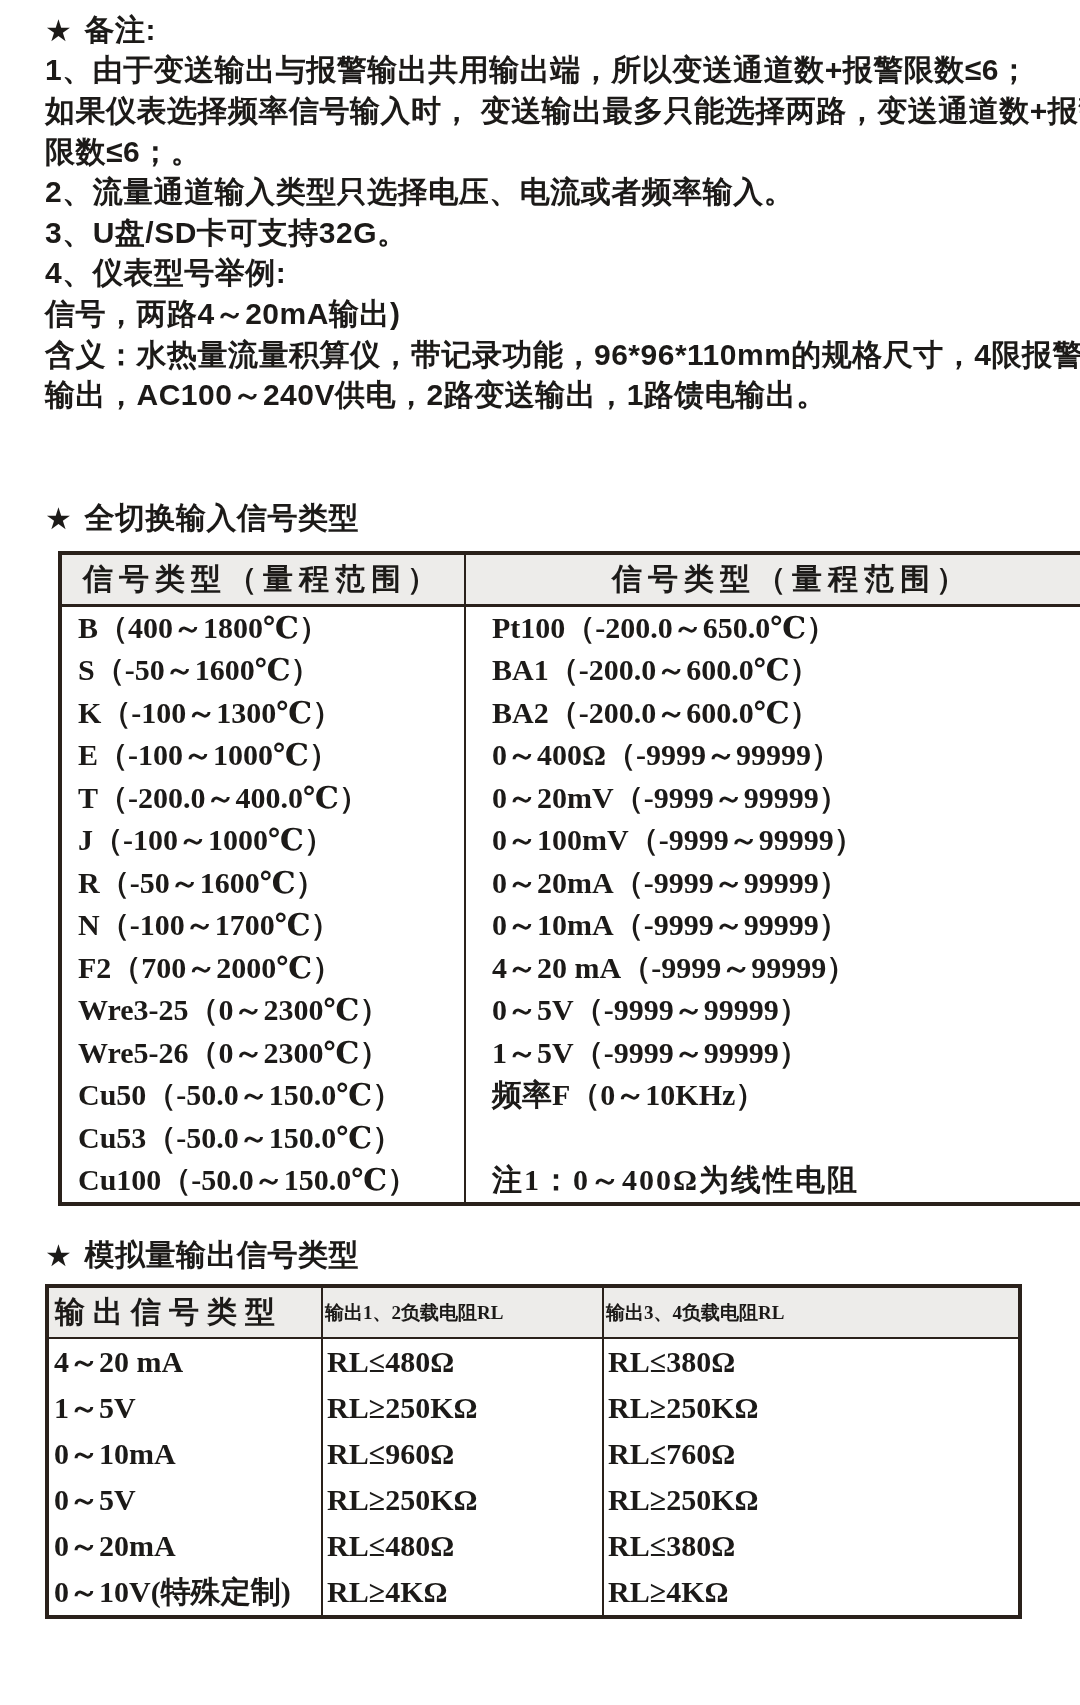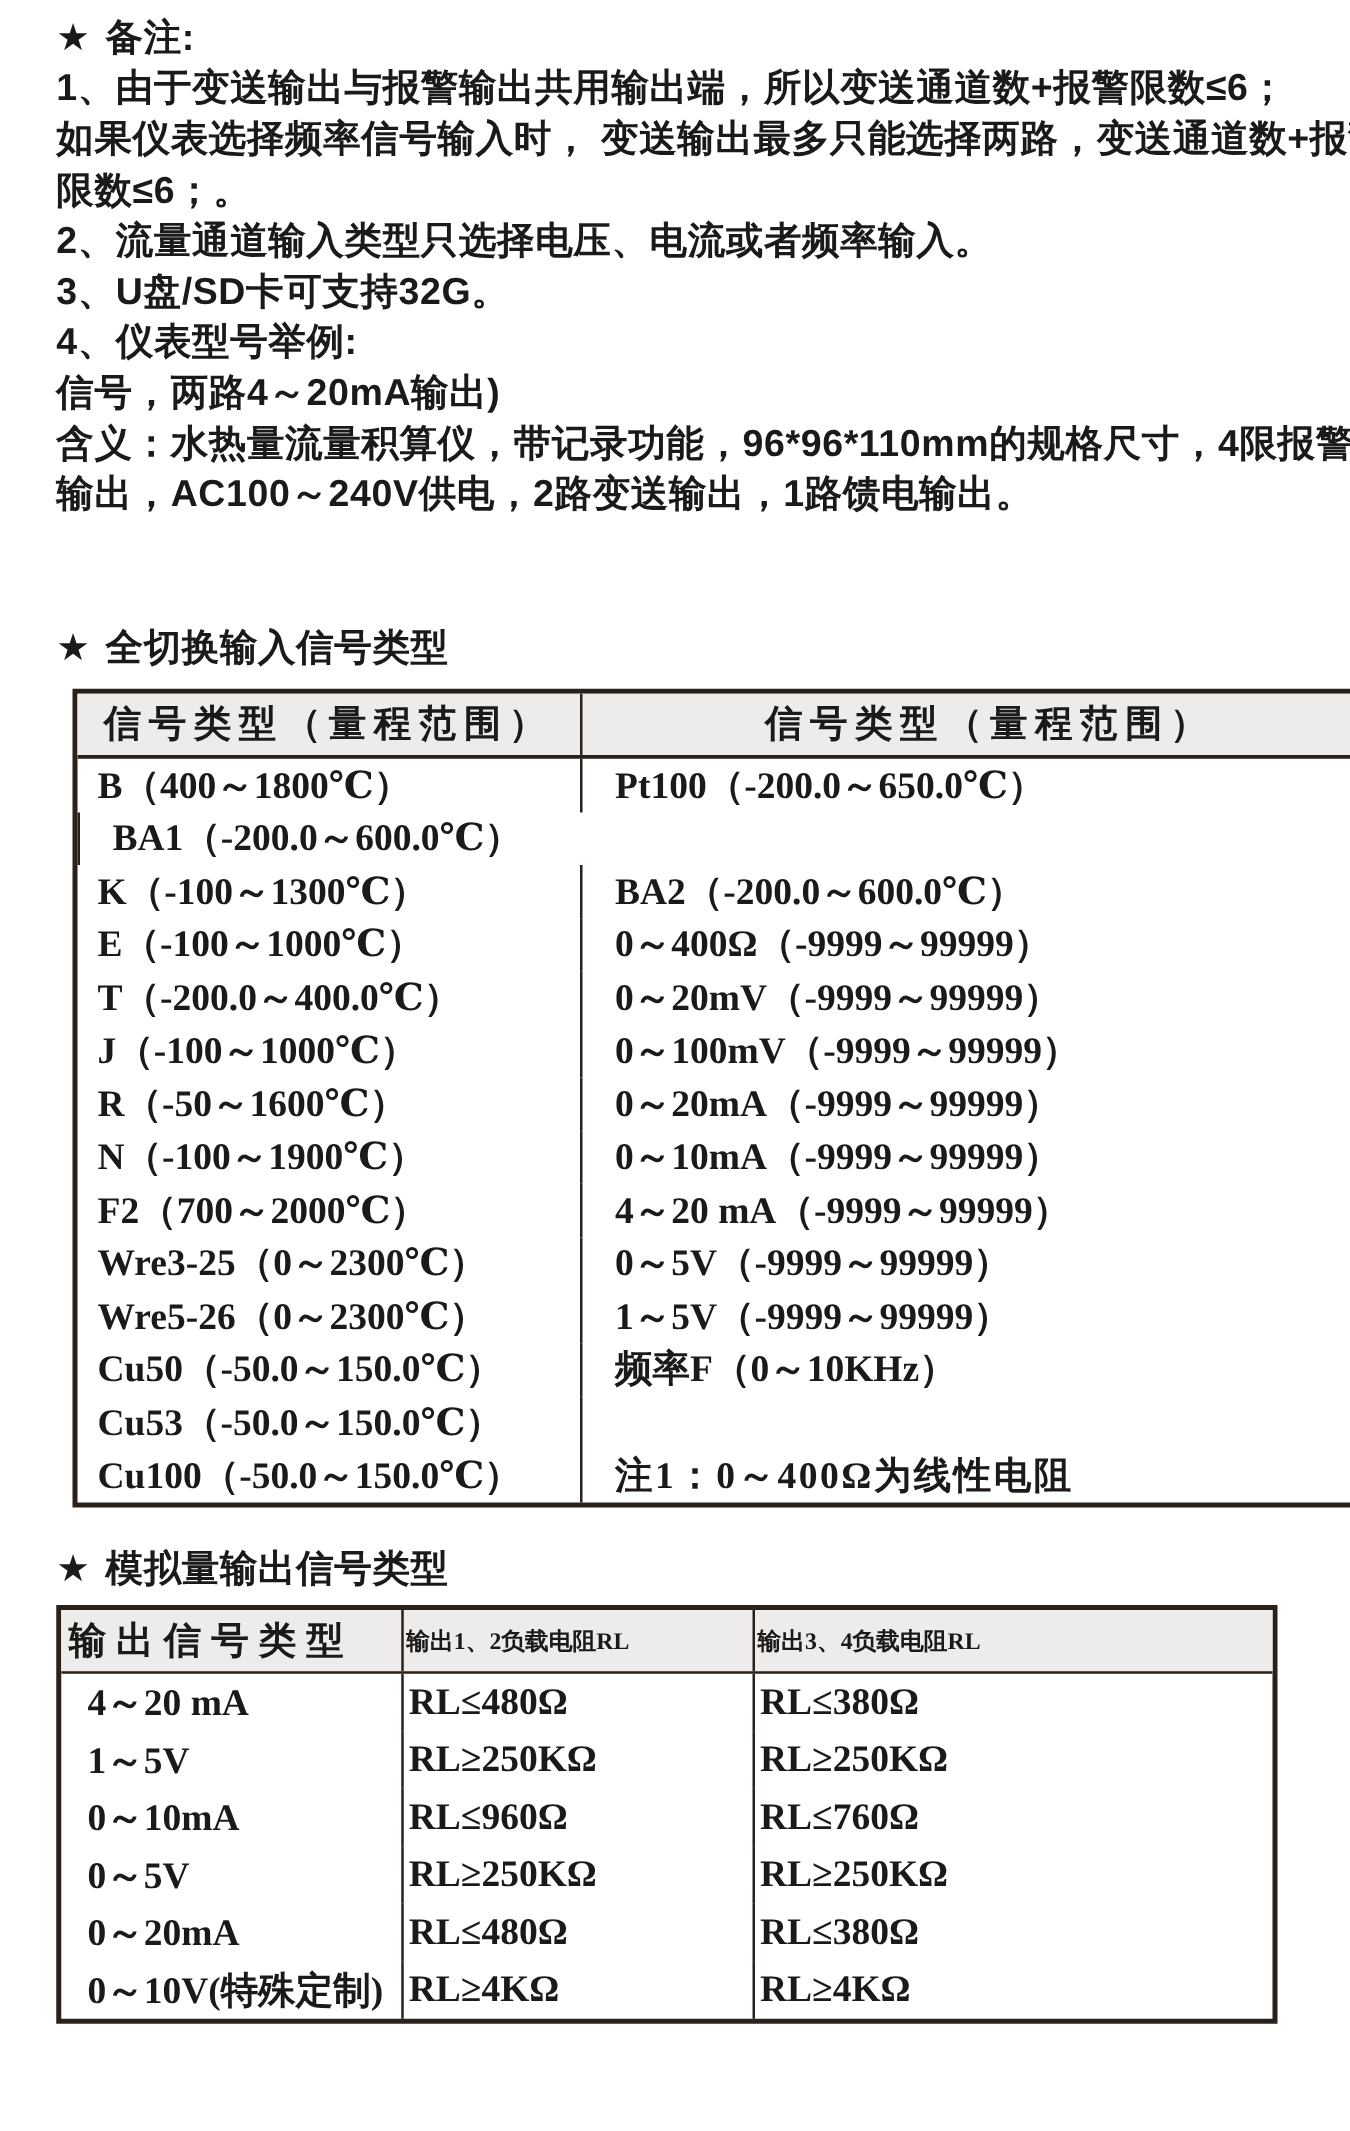--- a/index.html
+++ b/index.html
@@ -118,21 +118,21 @@
   }
   .table-2 .hdr .h2,
   .table-2 .hdr .h3{
     font-size:19px;
     padding-left:2px;
   }
   .table-2 .trow{
     grid-template-columns:272px 281px 1fr;
     height:46px;
   }
-  .table-2 .c1{padding-left:5px;margin-left:16px;}
+  .table-2 .c1{padding-left:5px;}
   .table-2 .c2,.table-2 .c3{padding-left:4px;}
 </style>
 </head>
 <body>
 
 <div class="page">
 
   <section class="notes">
     <div class="line">
       <span class="star">★</span>
@@ -157,20 +157,21 @@
   <div class="doc-table table-1">
     <div class="hdr">
       <div class="hcell">信号类型（量程范围）</div>
       <div class="hcell bL">信号类型（量程范围）</div>
     </div>
     <div class="trow">
       <div class="tcell c1">B（400～1800℃）</div>
       <div class="tcell c2 bL">Pt100（-200.0～650.0℃）</div>
     </div>
     <div class="trow">
+      <div class="tcell c1">S（-50～1600℃）</div>
       <div class="tcell c2 bL">BA1（-200.0～600.0℃）</div>
     </div>
     <div class="trow">
       <div class="tcell c1">K（-100～1300℃）</div>
       <div class="tcell c2 bL">BA2（-200.0～600.0℃）</div>
     </div>
     <div class="trow">
       <div class="tcell c1">E（-100～1000℃）</div>
       <div class="tcell c2 bL">0～400Ω（-9999～99999）</div>
     </div>
@@ -180,21 +181,21 @@
     </div>
     <div class="trow">
       <div class="tcell c1">J（-100～1000℃）</div>
       <div class="tcell c2 bL">0～100mV（-9999～99999）</div>
     </div>
     <div class="trow">
       <div class="tcell c1">R（-50～1600℃）</div>
       <div class="tcell c2 bL">0～20mA（-9999～99999）</div>
     </div>
     <div class="trow">
-      <div class="tcell c1">N（-100～1900℃）</div>
+      <div class="tcell c1">N（-100～1700℃）</div>
       <div class="tcell c2 bL">0～10mA（-9999～99999）</div>
     </div>
     <div class="trow">
       <div class="tcell c1">F2（700～2000℃）</div>
       <div class="tcell c2 bL">4～20 mA（-9999～99999）</div>
     </div>
     <div class="trow">
       <div class="tcell c1">Wre3-25（0～2300℃）</div>
       <div class="tcell c2 bL">0～5V（-9999～99999）</div>
     </div>

